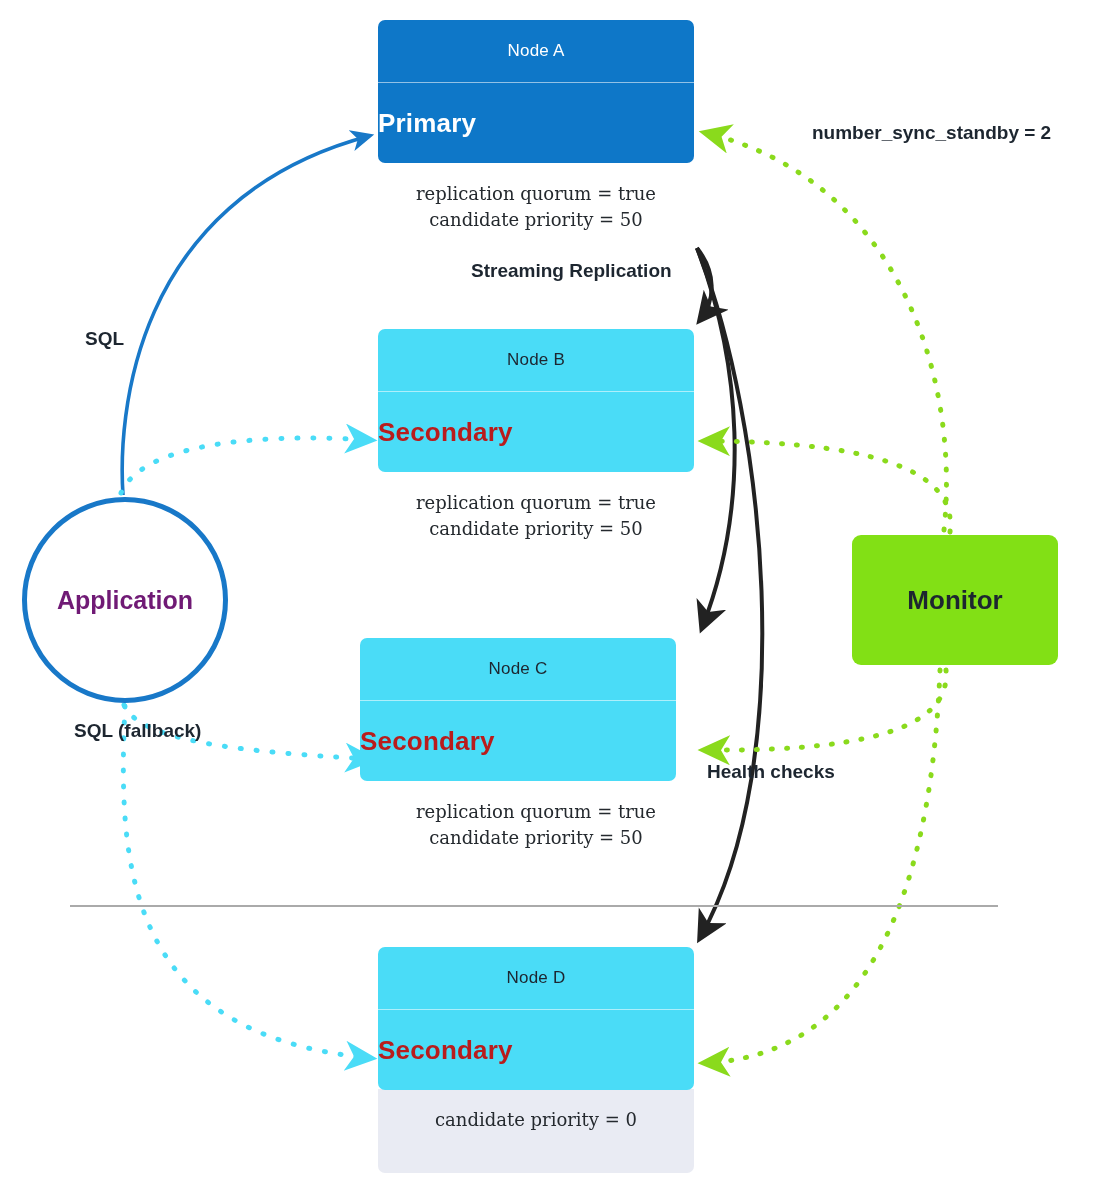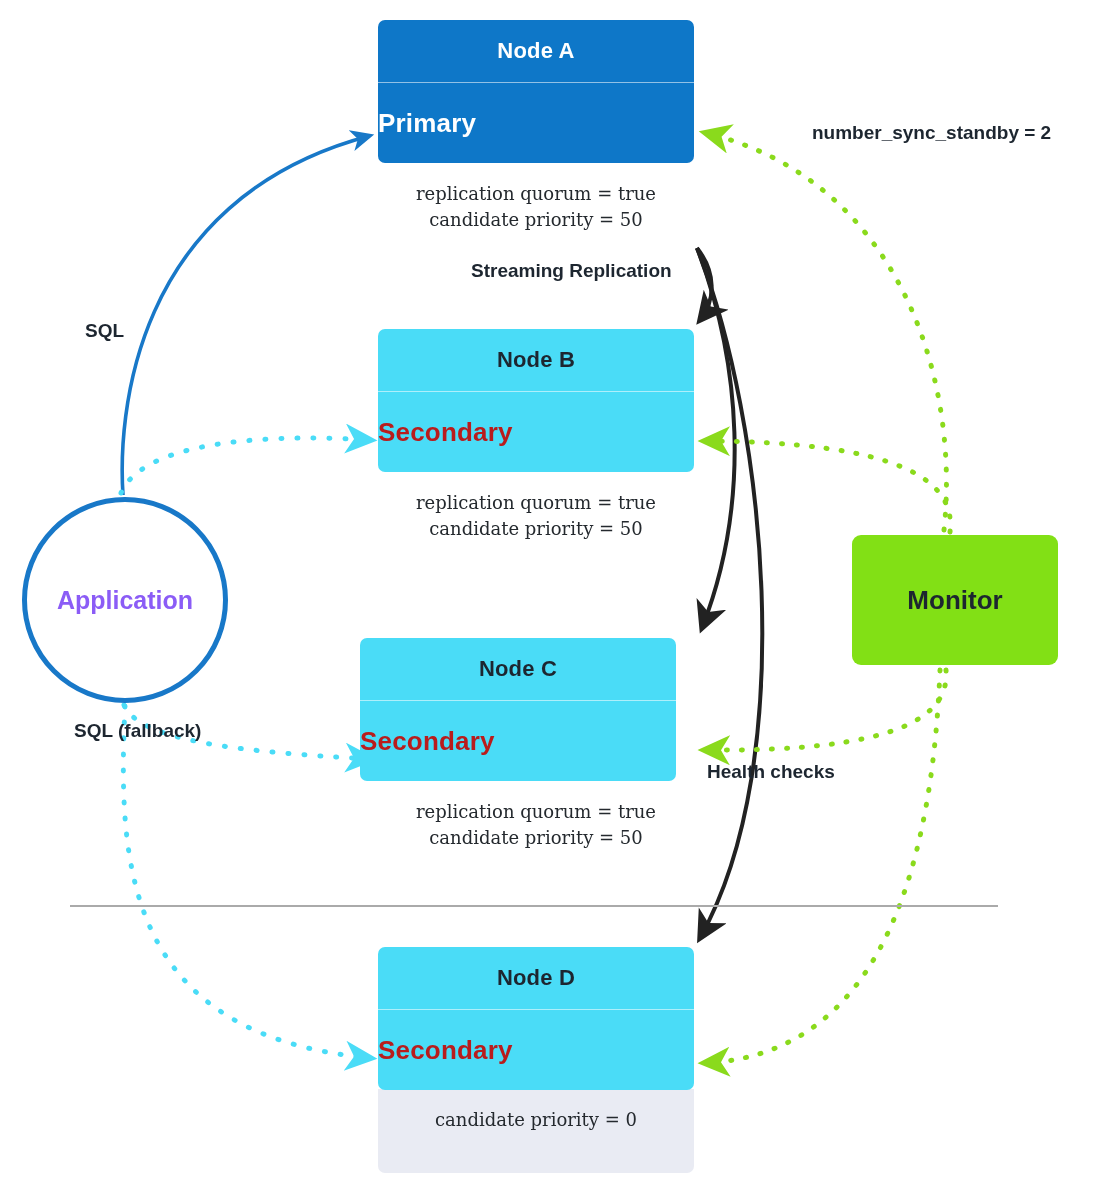--- a/index.html
+++ b/index.html
@@ -32,22 +32,22 @@
     position: absolute;
     width: 316px;
     border-radius: 7px;
     overflow: hidden;
     box-sizing: border-box;
   }
   .node .node-title {
     height: 62px;
     line-height: 62px;
     text-align: center;
-    font-size: 22px;
-    font-weight: bold;
+    font-size: 17px;
+    font-weight: normal;
     letter-spacing: 0.2px;
   }
   .node .node-role {
     height: 80px;
     line-height: 80px;
     text-align: left;
     font-size: 26px;
     font-weight: bold;
     letter-spacing: 0.2px;
   }
@@ -93,21 +93,21 @@
     border-radius: 50%;
     background: #ffffff;
     box-sizing: border-box;
     display: flex;
     align-items: center;
     justify-content: center;
   }
   .app-circle span {
     font-size: 25px;
     font-weight: bold;
-    color: #8b5cf6;
+    color: #701a75;
   }
 
   
   .monitor-box {
     position: absolute;
     background: #82e015;
     border-radius: 9px;
     display: flex;
     align-items: center;
     justify-content: center;
@@ -224,21 +224,21 @@
   </div>
 
   <div class="app-circle" style="left:22px; top:497px; width:206px; height:206px;">
     <span>Application</span>
   </div>
 
   <div class="monitor-box" style="left:844px; top:535px; width:206px; height:130px;">
     <span>Monitor</span>
   </div>
 
-  <div class="label" style="left:85px; top:320px;">SQL</div>
+  <div class="label" style="left:85px; top:328px;">SQL</div>
 
   <div class="label" style="left:74px; top:720px;">SQL (fallback)</div>
 
   <div class="label" style="left:471px; top:260px;">Streaming Replication</div>
 
   <div class="label" style="left:707px; top:761px;">Health checks</div>
 
   <div class="label" style="left:812px; top:122px;">number_sync_standby = 2</div>
 
 </div>

